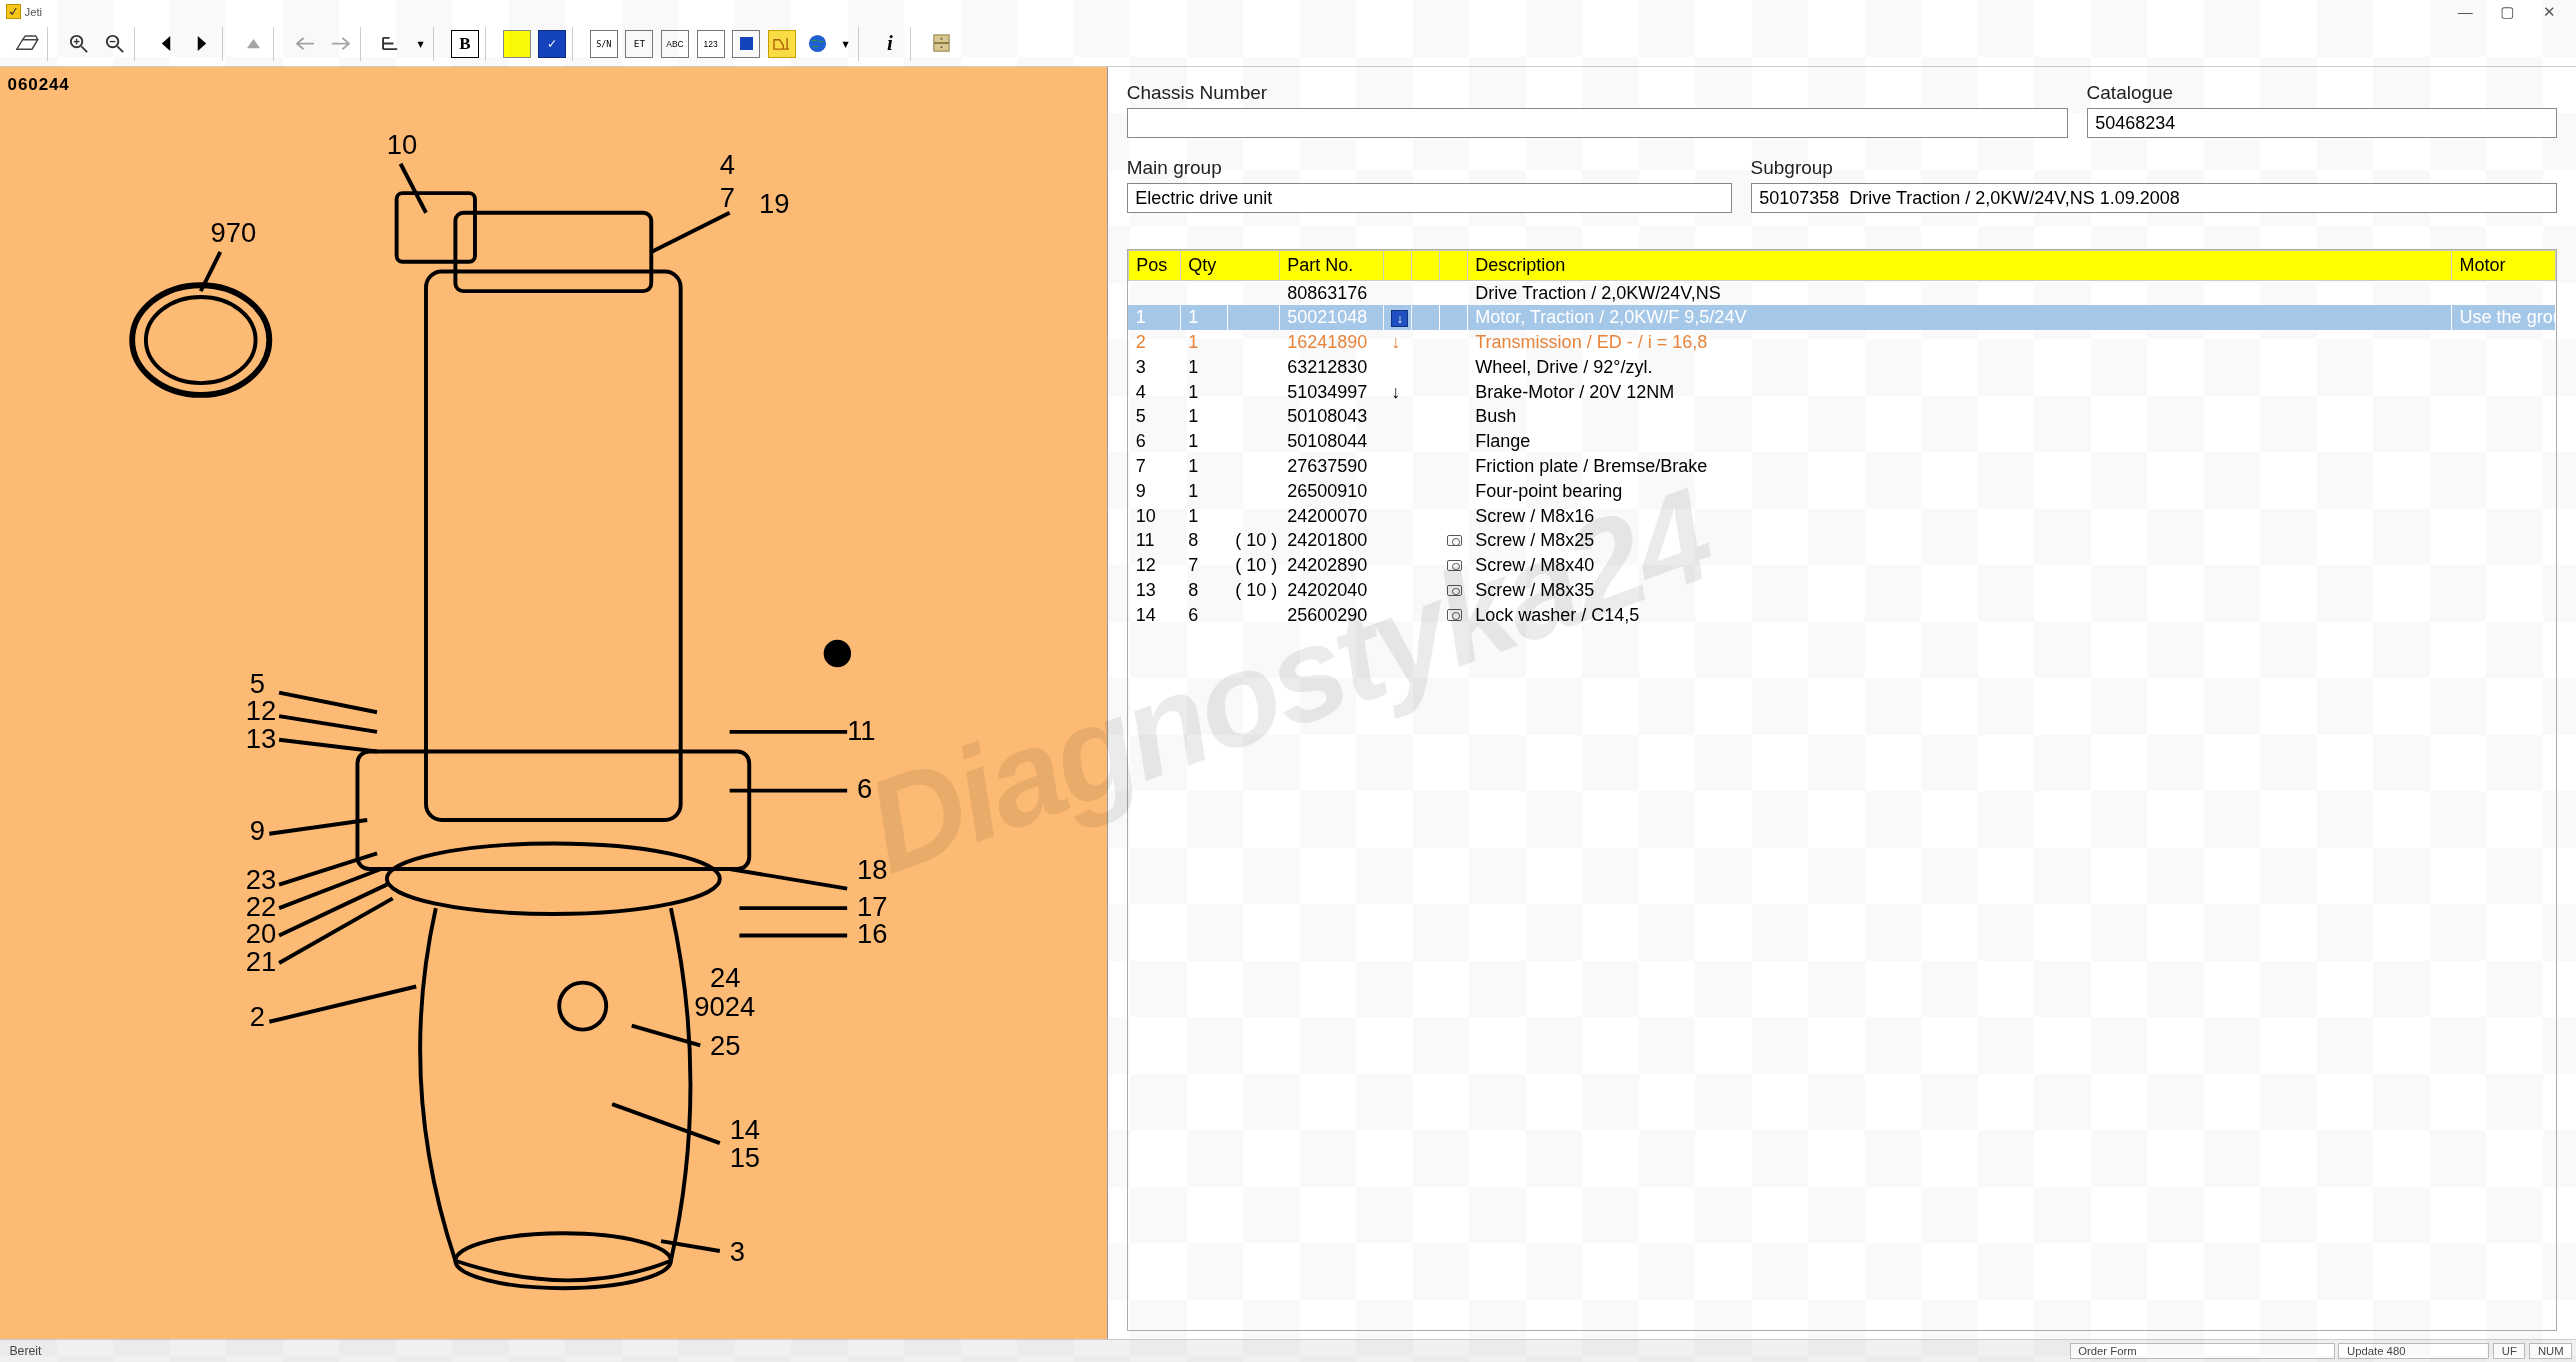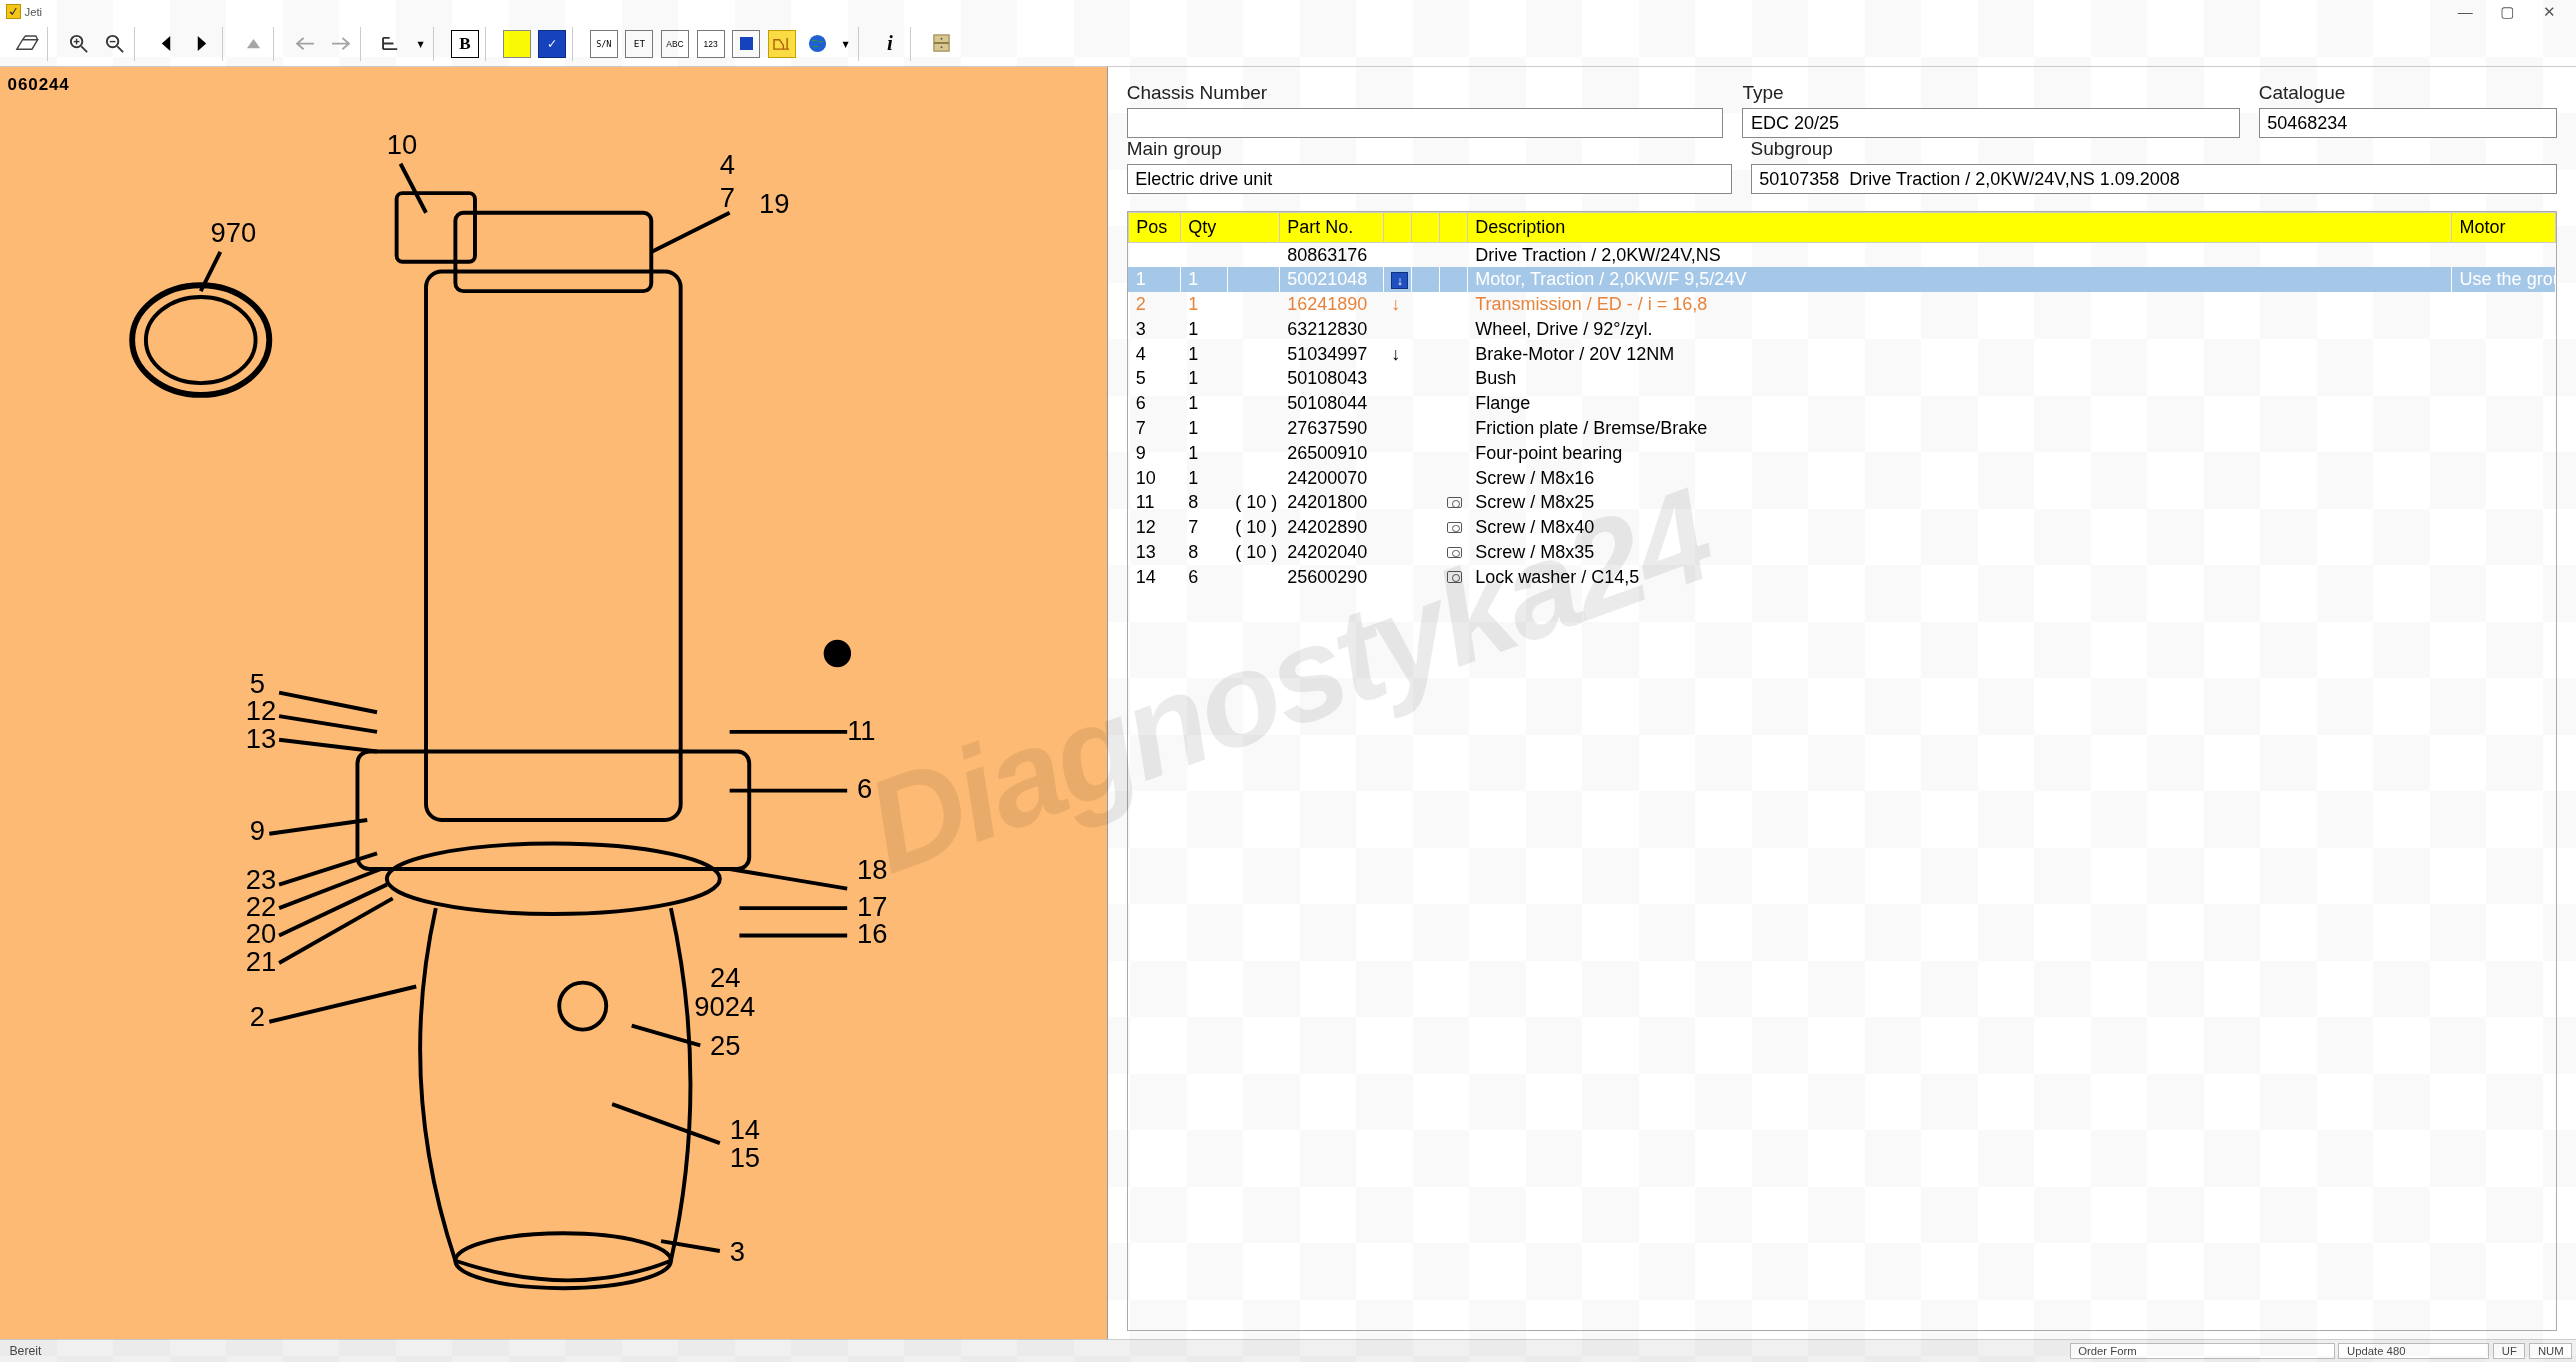--- a/index.html
+++ b/index.html
@@ -15,21 +15,21 @@
 .toolbar { display:flex; align-items:center; gap: 11.3px; padding: 3.8px 7.6px 5.7px 7.6px; background:#fff; border-bottom:0.9px solid #ccc; }
 .tbgroup { display:flex; gap:7.6px; align-items:center; padding: 0 5.7px; border-right:0.9px solid #ccc; height:34px; }
 .tbgroup:last-child { border-right:none; }
 .tbtn { width:28px; height:28px; display:flex; align-items:center; justify-content:center; border:0.9px solid transparent; cursor:default; }
 .content { flex:1; display:flex; overflow:hidden; position:relative; }
 .left-panel { width: 43%; background:#fdba74; border-right:0.9px solid #999; position:relative; overflow:hidden; }
 .left-panel .pagecode { position:absolute; top:7.6px; left:7.6px; font-weight:bold; font-size:17px; letter-spacing:0.9px; }
 .diagram-placeholder { position:absolute; inset:38px 19px 19px 19px; display:flex; align-items:center; justify-content:center; }
 .diagram-placeholder svg { width:100%; height:100%; }
 .right-panel { flex:1; padding: 15px 19px 7.6px 19px; display:flex; flex-direction:column; overflow:hidden; }
-.form-row { display:flex; gap: 19px; margin-bottom: 0; }
+.form-row { display:flex; gap: 19px; margin-bottom: 19px; }
 .form-group { display:flex; flex-direction:column; gap:3.8px; }
 .form-group.chassis { flex: 1.2; }
 .form-group.type { flex: 1; }
 .form-group.cat { flex: 0.6; }
 .form-group.main { flex: 1.2; }
 .form-group.sub { flex: 1.6; }
 .form-label { font-size: 19px; color:#222; }
 .form-input { height: 30px; border:0.9px solid #888; padding: 3.8px 7.6px; font-size: 18px; background:#fff; }
 .parts-table { flex:1; overflow:auto; border:0.9px solid #aaa; margin-top: 17px; }
 table { border-collapse: collapse; width:100%; table-layout:fixed; }
@@ -244,24 +244,20 @@
         </svg>
       </div>
     </div>
 
     <div class="right-panel">
       <div class="form-row">
         <div class="form-group chassis">
           <span class="form-label">Chassis Number</span>
           <input class="form-input" value="" style="">
         </div>
-        <div class="form-group type">
-          <span class="form-label">Type</span>
-          <input class="form-input" value="EDC 20/25" style="">
-        </div>
         <div class="form-group cat">
           <span class="form-label">Catalogue</span>
           <input class="form-input" value="50468234" style="">
         </div>
       </div>
       <div class="form-row">
         <div class="form-group main">
           <span class="form-label">Main group</span>
           <input class="form-input" value="Electric drive unit" style="">
         </div>

